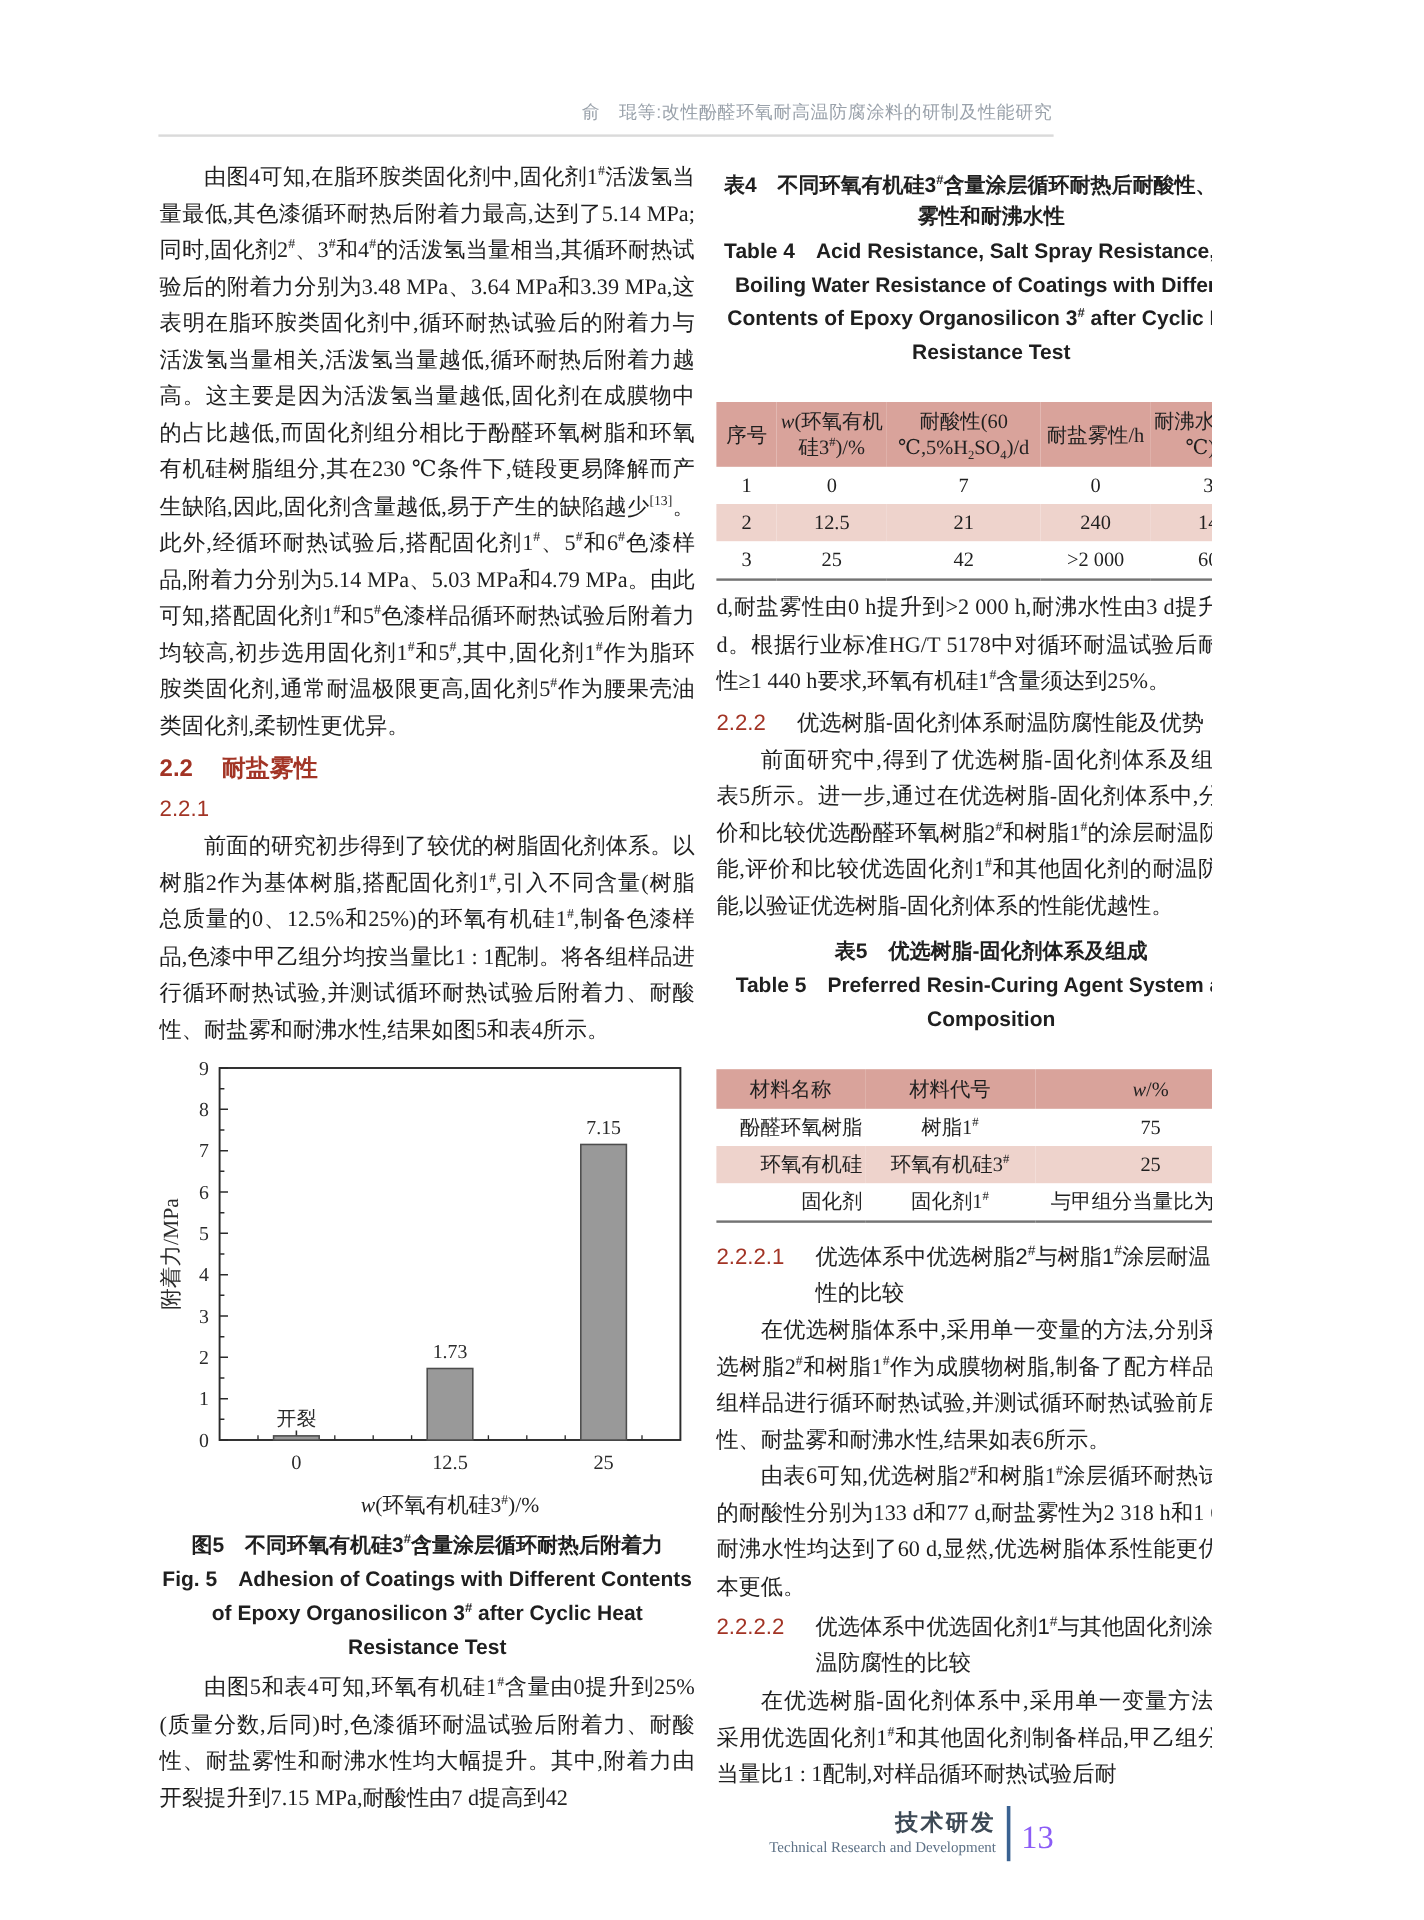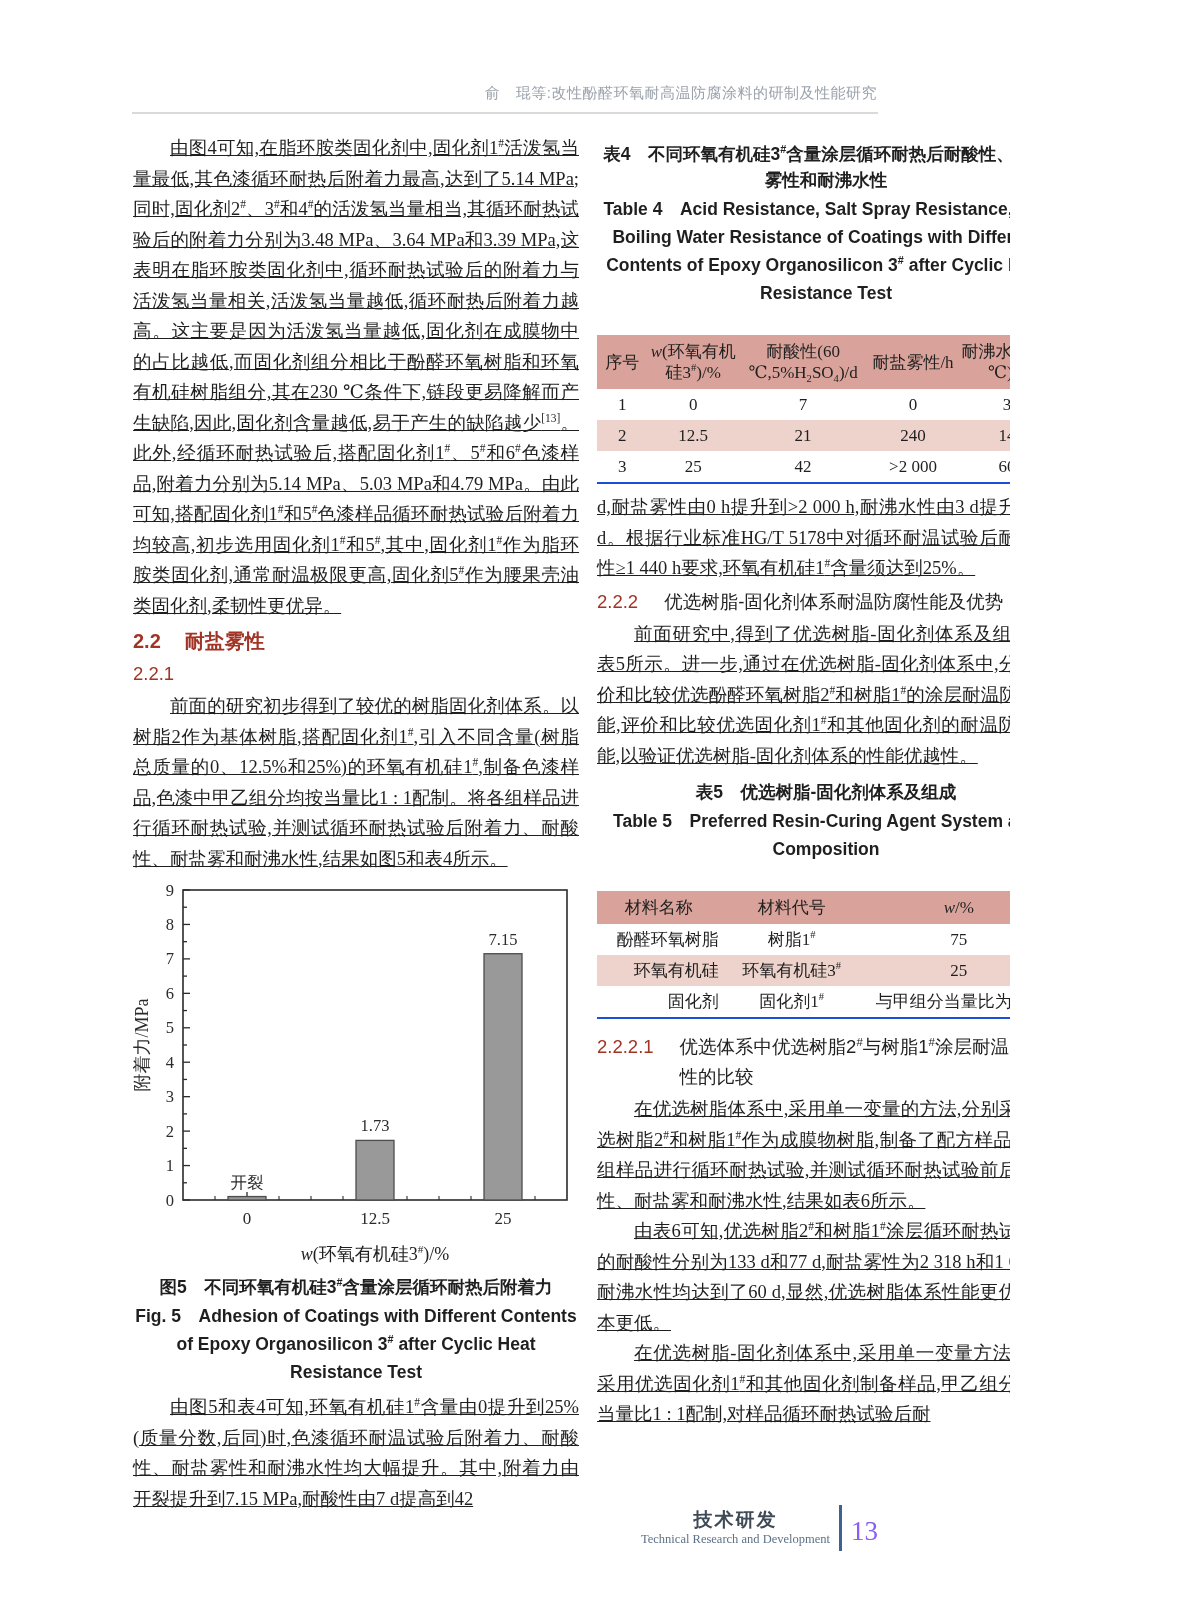--- a/index.html
+++ b/index.html
@@ -5,46 +5,46 @@
   html,body{margin:0;padding:0;background:#ffffff;}
   .page{position:relative;width:1010px;height:1600px;background:#ffffff;overflow:hidden;
         font-family:"Liberation Serif","DejaVu Serif",serif;color:#1f1f1f;}
   .running-title{position:absolute;top:84px;right:133px;
         font-family:"Liberation Sans","DejaVu Sans",sans-serif;
         font-size:15px;color:#9aa2ab;letter-spacing:.5px;}
   .header-rule{position:absolute;top:112px;left:132px;right:132px;height:2px;background:#dadada;}
   .col{position:absolute;top:133px;text-align:justify;font-size:18.5px;line-height:30.5px;}
   .col-left{left:133px;width:446px;}
   .col-right{left:597px;width:458px;}
-  p.body{margin:0;text-indent:2em;text-decoration:underline;}
+  p.body{margin:0;text-indent:2em;}
   p.body.noindent{text-indent:0;}
   sup{font-size:.62em;vertical-align:super;line-height:0;}
   sub{font-size:.62em;vertical-align:sub;line-height:0;}
   .h2{display:flex;margin:5px 0 3px;font-family:"Liberation Sans","DejaVu Sans",sans-serif;
       font-weight:bold;font-size:20px;color:#a23425;line-height:30px;}
   .h2 .num{margin-right:24px;}
   .h3{display:flex;margin:3px 0 2px;line-height:30px;font-size:18.5px;text-align:left;}
   .h3 .num{font-family:"Liberation Sans","DejaVu Sans",sans-serif;color:#a23425;margin-right:26px;white-space:nowrap;}
   .h3 .title{font-family:"Liberation Sans","DejaVu Sans",sans-serif;color:#222;}
   .cap-cn{font-family:"Liberation Sans","DejaVu Sans",sans-serif;font-weight:bold;font-size:17.5px;
       text-align:center;line-height:26px;margin:8px 0 2px;text-indent:0;}
   .cap-en{font-family:Liberation Sans, sans-serif;font-weight:bold;font-size:17.5px;
       text-align:center;line-height:28px;margin:0 0 6px;text-indent:0;}
   .tablewrap{margin:4px 0 8px;}
   table{width:100%;border-collapse:collapse;font-size:17px;line-height:21px;text-align:center;
-      border-bottom:2px solid #1d4ed8;margin-top:28px;}
+      border-bottom:2px solid #737373;margin-top:28px;}
   th{background:#d9a39b;font-weight:normal;padding:6px 2px;}
   td{padding:5px 2px;}
   tr.alt td{background:#eed3cc;}
   .tbl5 td:first-child{text-align:right;padding-left:10px;}
   .chart{margin-top:4px;position:relative;text-indent:0;}
   .chart svg{display:block;}
   .chart-xlabel{text-align:center;font-size:18px;line-height:24px;margin:0;transform:translateX(19px);text-indent:0;}
   .footer{position:absolute;top:1502px;right:132px;display:flex;align-items:center;}
-  .footer-text{text-align:center;margin-right:9px;}
+  .footer-text{text-align:right;margin-right:9px;}
   .footer-cn{font-family:"Liberation Sans","DejaVu Sans",sans-serif;font-weight:bold;
       font-size:19px;color:#3e4a56;line-height:22px;letter-spacing:2px;}
   .footer-en{font-size:12.5px;color:#5d7186;line-height:16px;}
   .footer-bar{width:3px;height:46px;background:#3a6292;margin-right:9px;}
   .footer-num{font-size:27px;color:#8b5cf6;line-height:46px;padding-top:6px;}
 </style>
 </head>
 <body>
 
 <div class="page">
@@ -224,20 +224,24 @@
       </div>
 
     <div class="h3" style="margin-top:13px">
       <span class="num">2.2.2.1</span>
       <span class="title">优选体系中优选树脂2<sup>#</sup>与树脂1<sup>#</sup>涂层耐温防腐性的比较</span>
     </div>
 
     <p class="body">在优选树脂体系中,采用单一变量的方法,分别采用优选树脂2<sup>#</sup>和树脂1<sup>#</sup>作为成膜物树脂,制备了配方样品,将各组样品进行循环耐热试验,并测试循环耐热试验前后耐酸性、耐盐雾和耐沸水性,结果如表6所示。</p>
     <p class="body">由表6可知,优选树脂2<sup>#</sup>和树脂1<sup>#</sup>涂层循环耐热试验后的耐酸性分别为133 d和77 d,耐盐雾性为2 318 h和1 647 h,耐沸水性均达到了60 d,显然,优选树脂体系性能更优和成本更低。</p>
 
+    <div class="h3">
+      <span class="num">2.2.2.2</span>
+      <span class="title">优选体系中优选固化剂1<sup>#</sup>与其他固化剂涂层耐温防腐性的比较</span>
+    </div>
 
     <p class="body">在优选树脂-固化剂体系中,采用单一变量方法,分别采用优选固化剂1<sup>#</sup>和其他固化剂制备样品,甲乙组分均按当量比1 : 1配制,对样品循环耐热试验后耐</p>
   </div>
 
   <div class="footer">
     <div class="footer-text">
       <div class="footer-cn">技术研发</div>
       <div class="footer-en">Technical Research and Development</div>
     </div>
     <div class="footer-bar"></div>

